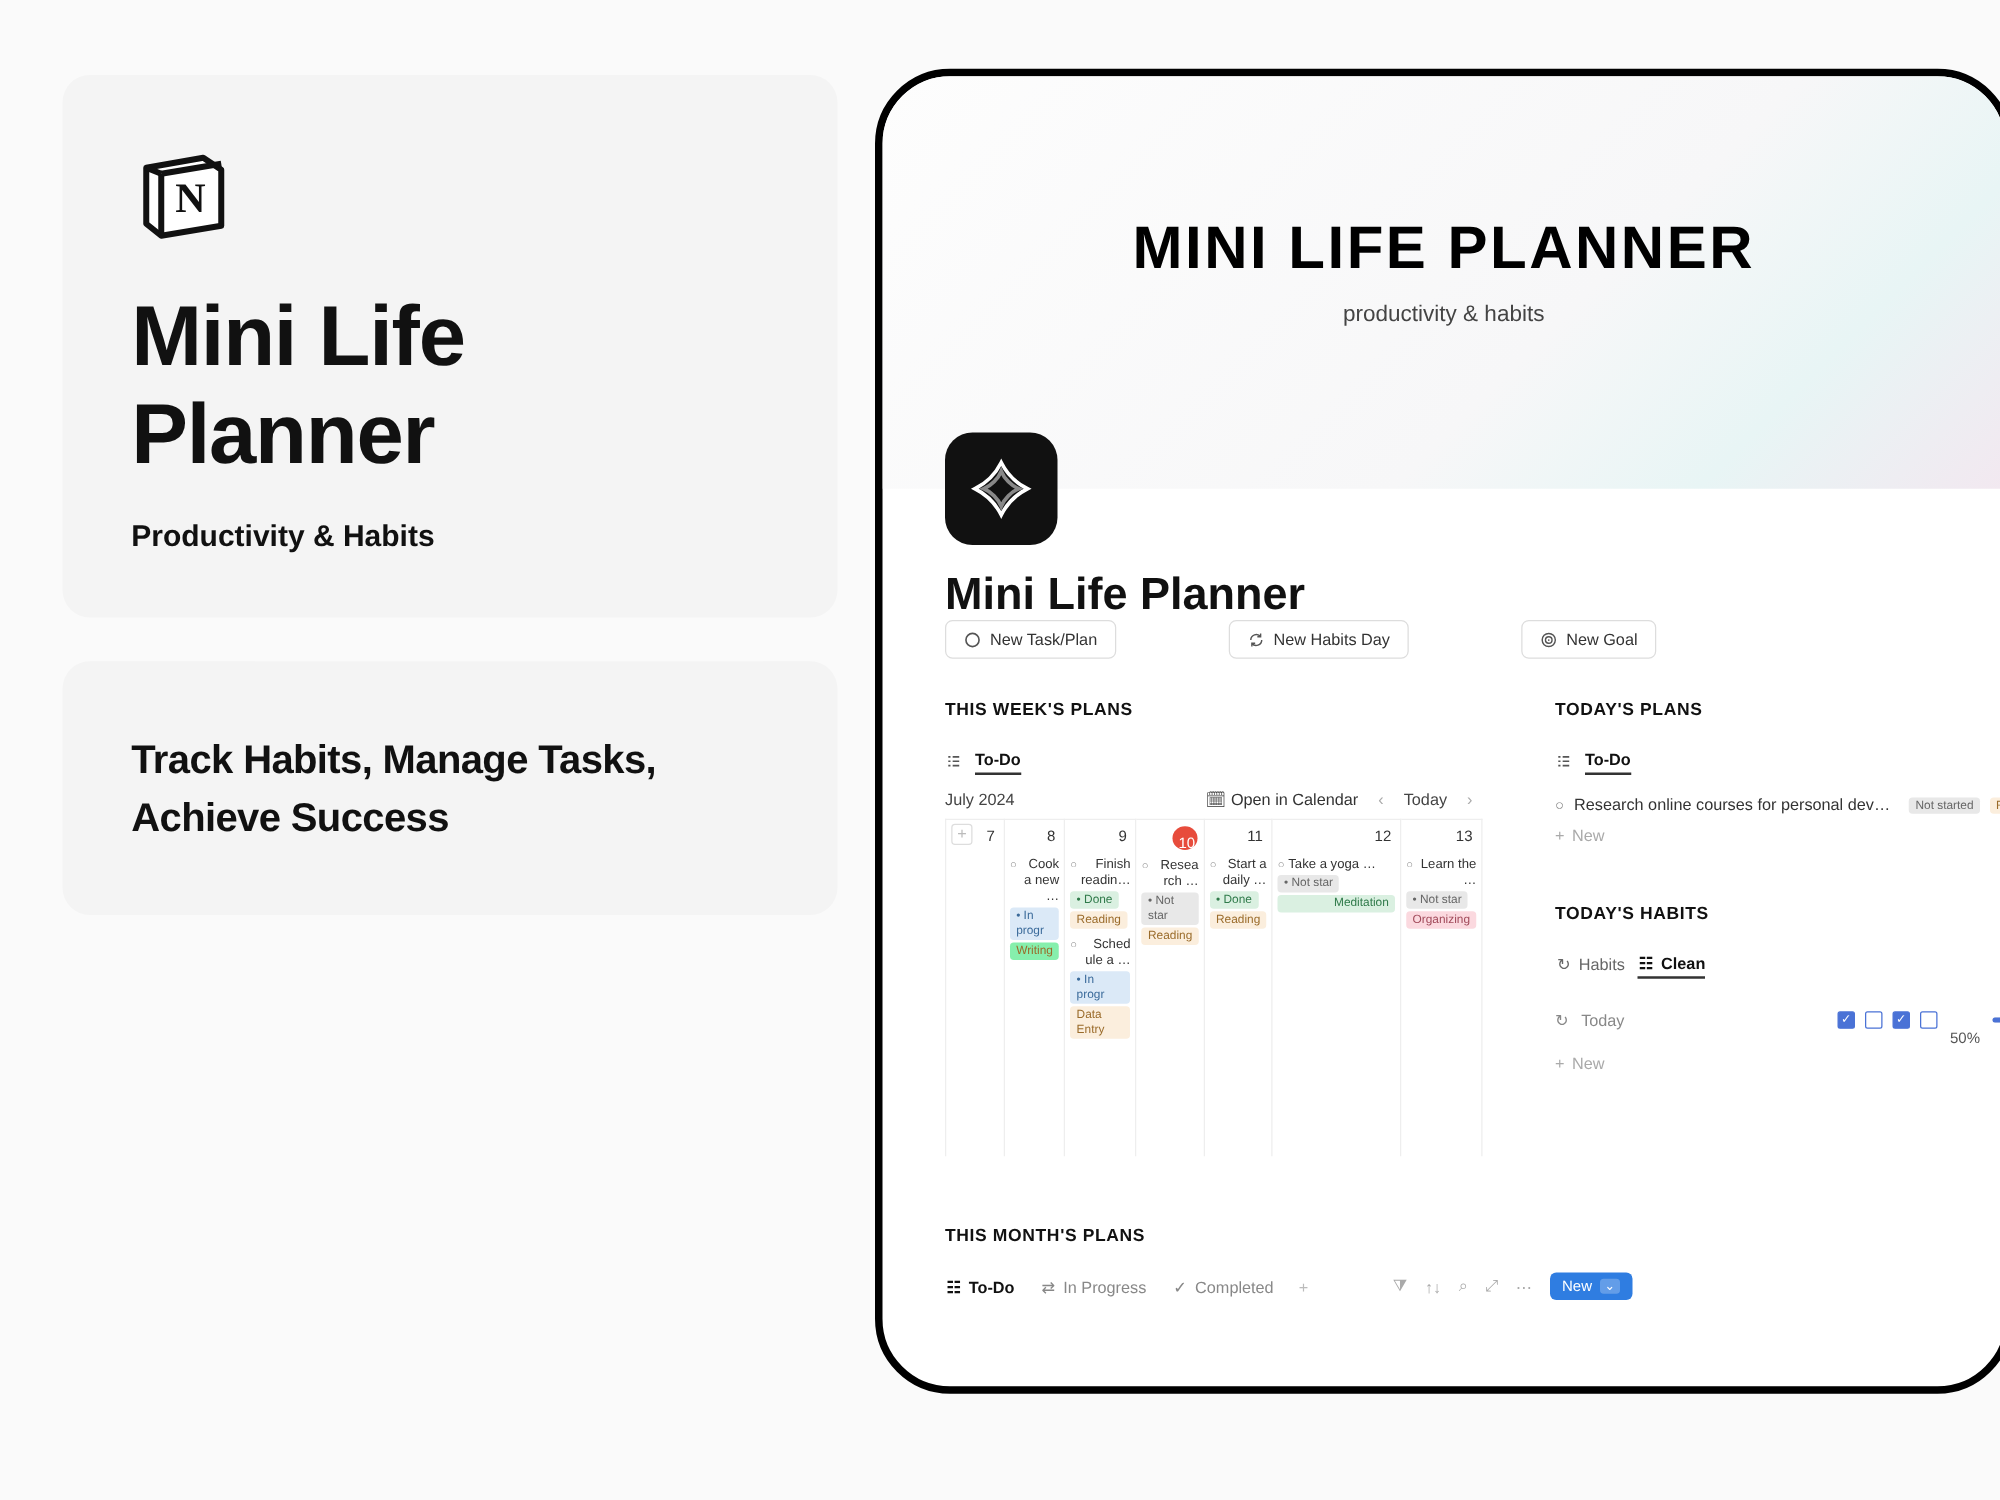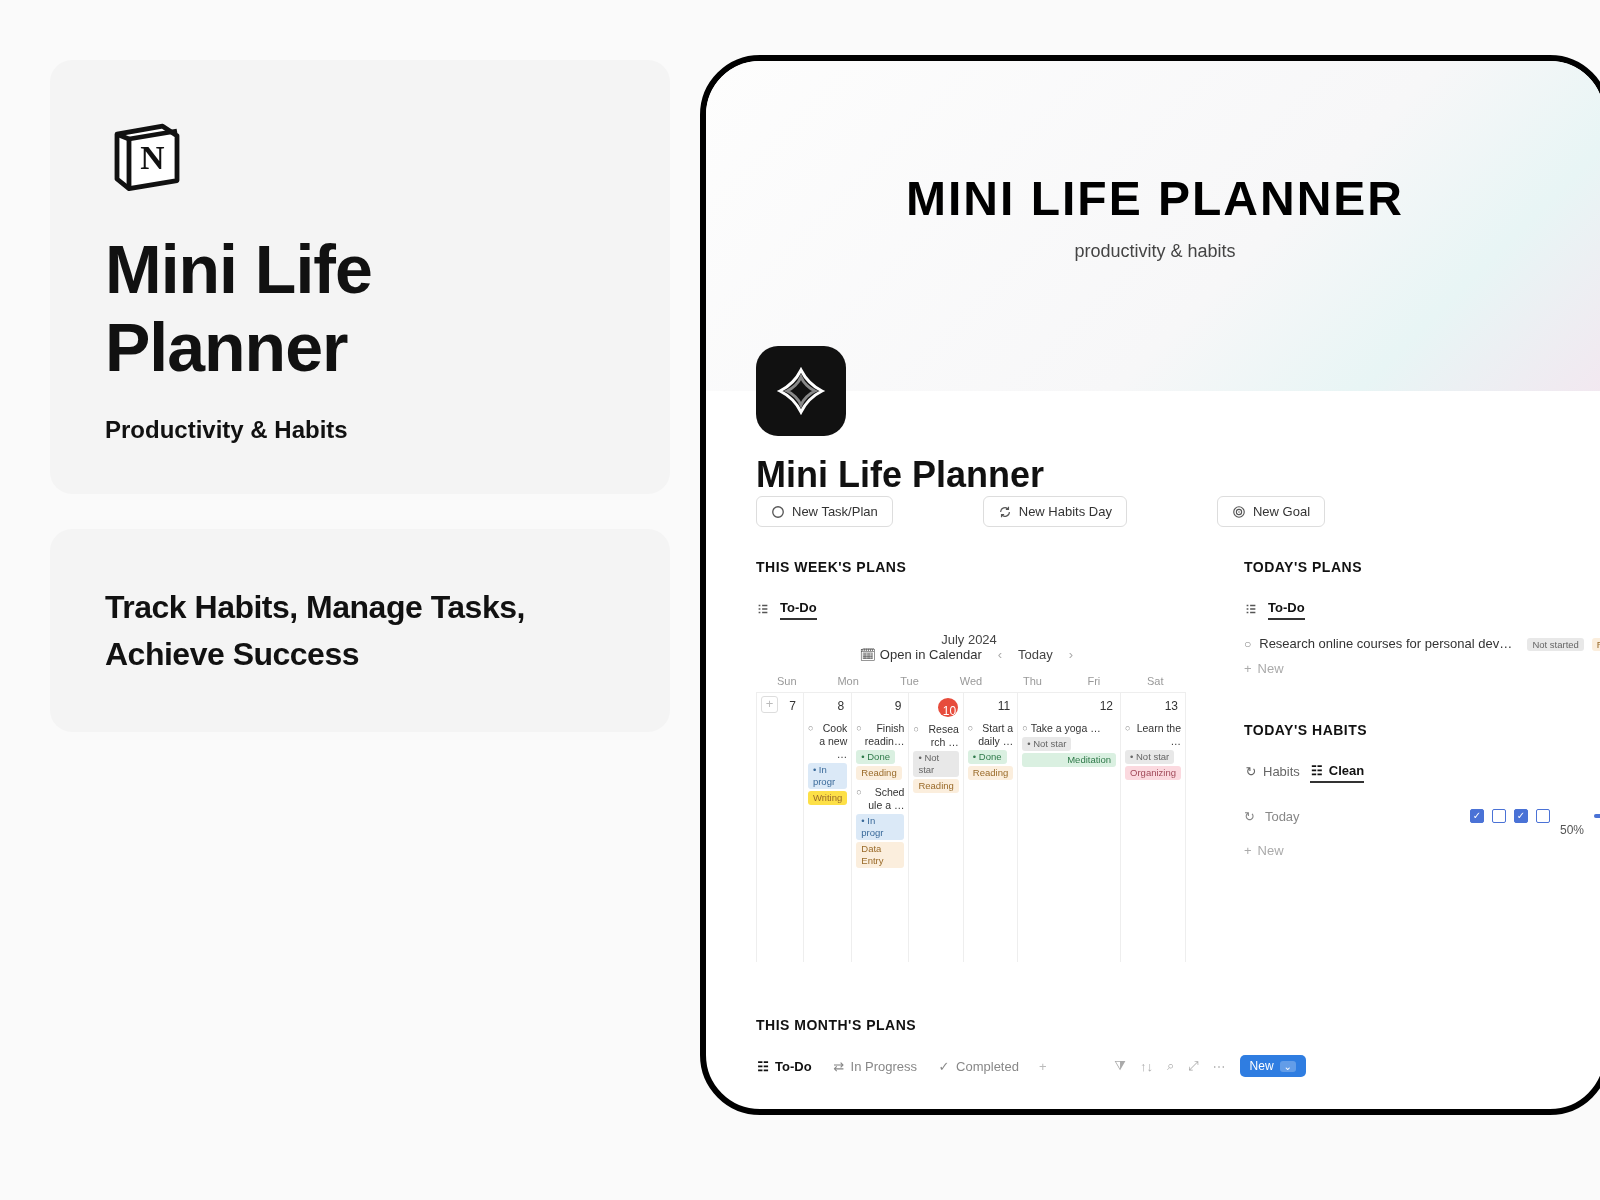--- a/index.html
+++ b/index.html
@@ -25,40 +25,40 @@
 .btn{border:1px solid #ddd;border-radius:6px;background:#fff;padding:7px 14px;font-size:13px;color:#333;display:flex;align-items:center;gap:7px;cursor:pointer;}
 .ic{width:14px;height:14px;display:inline-flex;align-items:center;justify-content:center;}
 .ic svg{width:14px;height:14px;}
 .content-row{display:flex;gap:58px;margin-top:32px;}
 .leftpane{flex:0 0 430px;}
 .rightpane{flex:1;min-width:370px;}
 .sect-title{font-size:14px;font-weight:800;letter-spacing:0.5px;color:#111;margin-bottom:22px;}
 .tab-row{display:flex;align-items:center;gap:10px;font-size:13px;color:#666;margin-bottom:12px;}
 .tab{display:flex;align-items:center;gap:5px;cursor:pointer;padding:3px 0;}
 .tab.active{color:#111;font-weight:600;border-bottom:2px solid #333;}
-.cal-head{display:flex;align-items:center;justify-content:space-between;font-size:13px;color:#444;margin-bottom:8px;padding-right:4px;flex-direction:column;}
+.cal-head{display:flex;align-items:center;justify-content:space-between;font-size:13px;color:#444;margin-bottom:8px;padding-right:4px;}
 .cal-head-left{font-weight:500;}
 .cal-head-right{display:flex;align-items:center;gap:12px;}
 .openc{display:flex;align-items:center;gap:5px;color:#333;cursor:pointer;}
 .nav-ar{color:#aaa;cursor:pointer;padding:0 4px;}
 .cal-grid{display:grid;grid-template-columns:repeat(7,1fr);font-size:11px;}
 .dayname{text-align:center;color:#999;padding:5px 0;}
 .daycell{border-right:1px solid #eee;border-top:1px solid #eee;min-height:270px;padding:3px 2px;position:relative;}
 .daycell:first-child{border-left:1px solid #eee;}
 .daynum{text-align:right;font-size:12px;color:#333;padding:3px 5px;}
 .daynum.tod{display:inline-block;background:#e74c3c;color:#fff;border-radius:50%;width:20px;height:19px;line-height:20px;text-align:center;float:right;margin:2px 3px 0 0;}
 .addday{position:absolute;top:3px;left:4px;width:17px;height:17px;border:1px solid #ddd;border-radius:3px;color:#bbb;font-size:13px;line-height:14px;text-align:center;cursor:pointer;}
 .ev{margin:6px 2px 0 2px;font-size:10.5px;line-height:1.25;}
 .ev-t{color:#333;display:flex;align-items:flex-start;gap:3px;text-align:right;}
 .ev-t::before{content:"○";font-size:9px;margin-top:1px;color:#888;}
 .pill{display:inline-block;border-radius:3px;padding:1px 5px;font-size:9.5px;margin-top:2px;}
 .p-prog{background:#dbe9f7;color:#3a6a9a;}
 .p-done{background:#daf0e1;color:#2f7a4a;}
 .p-nots{background:#e8e8e8;color:#666;}
-.p-write{background:#fde047;color:#9a6b2a;}
+.p-write{background:#86efac;color:#9a6b2a;}
 .p-read{background:#fbeedd;color:#9a6b2a;}
 .p-data{background:#fbeedd;color:#9a6b2a;}
 .p-med{background:#daf0e1;color:#2f7a4a;padding-left:45px;}
 .p-org{background:#fbd9df;color:#a14a5a;}
 .r-sect{margin-bottom:40px;}
 .task-row{display:flex;align-items:center;gap:8px;font-size:13px;color:#333;padding:4px 0;}
 .task-row::before{content:"○";color:#888;font-size:12px;}
 .task-txt{flex:1;white-space:nowrap;overflow:hidden;text-overflow:ellipsis;}
 .newrow{display:flex;align-items:center;gap:6px;font-size:13px;color:#aaa;padding:6px 0;cursor:pointer;}
 .newrow::before{content:"+";}
@@ -170,29 +170,20 @@
           <div class="cal-head-right">
             <span class="openc">
               <span class="ic">🗓</span>
               <span>Open in Calendar</span>
             </span>
             <span class="nav-ar">‹</span>
             <span>Today</span>
             <span class="nav-ar">›</span>
           </div>
         </div>
-        <div class="cal-grid" id="daynames">
-            <div class="dayname">Sun</div>
-            <div class="dayname">Mon</div>
-            <div class="dayname">Tue</div>
-            <div class="dayname">Wed</div>
-            <div class="dayname">Thu</div>
-            <div class="dayname">Fri</div>
-            <div class="dayname">Sat</div>
-          </div>
         <div class="cal-grid" id="daycells">
             <div class="daycell">
               <div class="addday">+</div>
               <div class="daynum">7</div>
               <div style="clear: both;"></div>
             </div>
             <div class="daycell">
               <div class="daynum">8</div>
               <div style="clear: both;"></div>
               <div class="ev"><div class="ev-t">Cook a new …</div><span class="pill p-prog">• In progr</span><br><span class="pill p-write">Writing</span></div>

